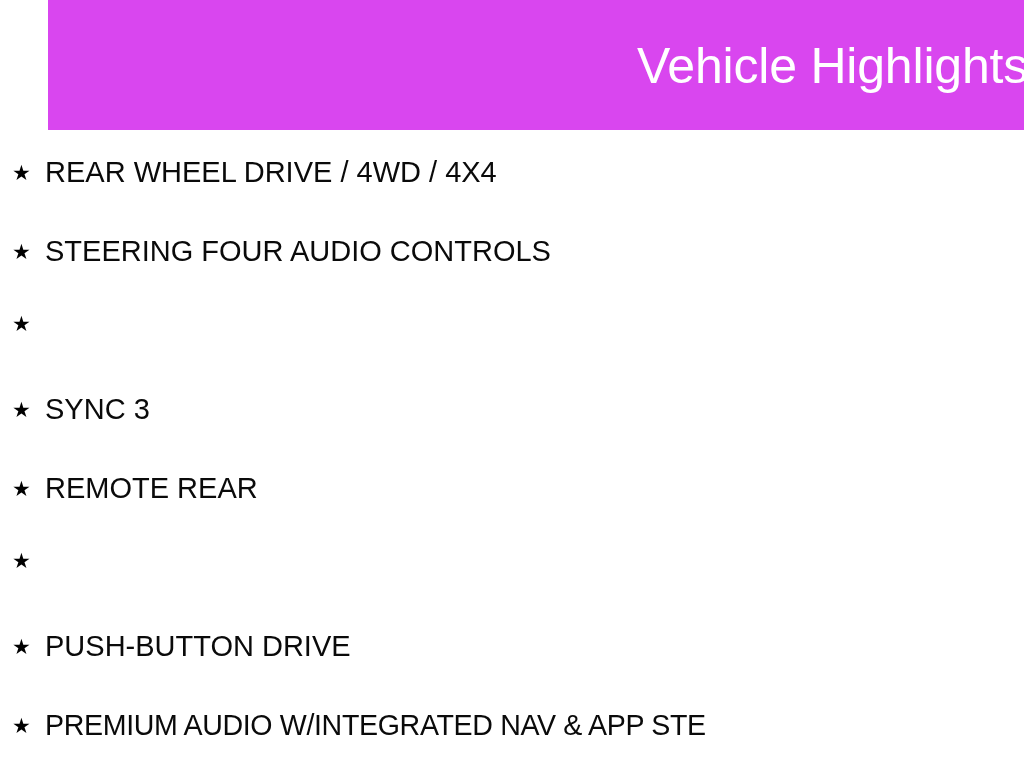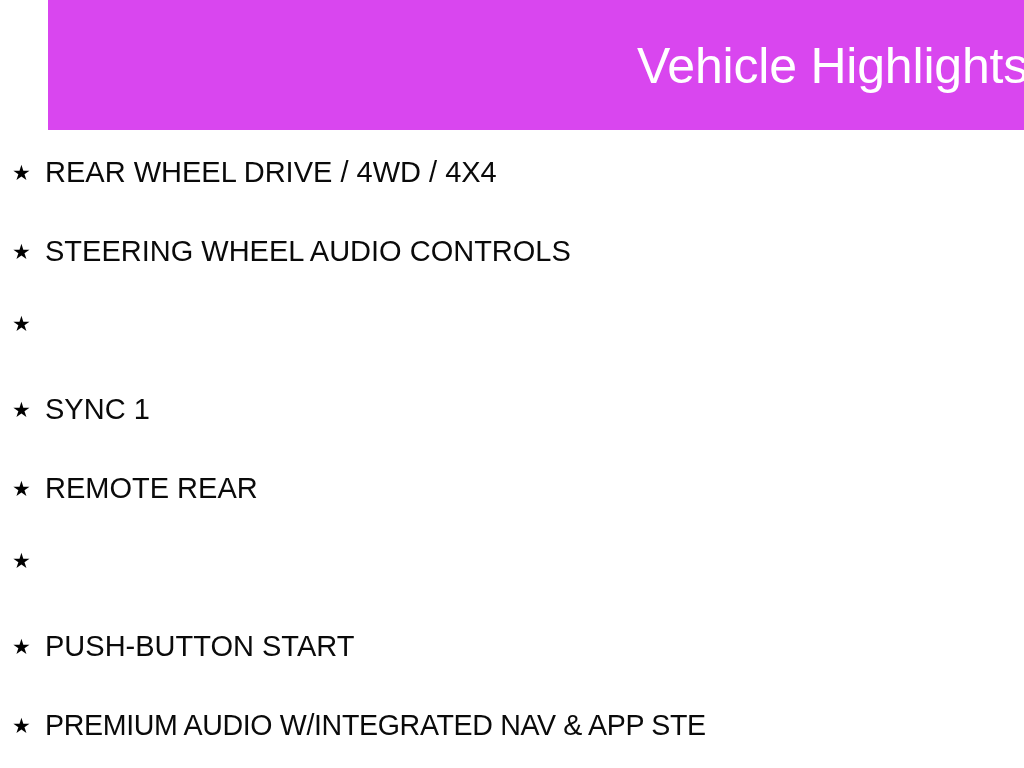--- a/index.html
+++ b/index.html
@@ -116,44 +116,44 @@
 
   <ul class="highlights-list">
 
     <li class="highlight-item">
       <span class="bullet-star">★</span>
       <span class="highlight-label">REAR WHEEL DRIVE / 4WD / 4X4</span>
     </li>
 
     <li class="highlight-item">
       <span class="bullet-star">★</span>
-      <span class="highlight-label">STEERING WHEEL AUDIO CONTROLS</span>
+      <span class="highlight-label">STEERING FOUR AUDIO CONTROLS</span>
     </li>
 
     <li class="highlight-item">
       <span class="bullet-star">★</span>
     </li>
 
     <li class="highlight-item">
       <span class="bullet-star">★</span>
-      <span class="highlight-label">SYNC 1</span>
+      <span class="highlight-label">SYNC 3</span>
     </li>
 
     <li class="highlight-item">
       <span class="bullet-star">★</span>
       <span class="highlight-label">REMOTE REAR</span>
     </li>
 
     <li class="highlight-item">
       <span class="bullet-star">★</span>
     </li>
 
     <li class="highlight-item">
       <span class="bullet-star">★</span>
-      <span class="highlight-label">PUSH-BUTTON START</span>
+      <span class="highlight-label">PUSH-BUTTON DRIVE</span>
     </li>
 
     <li class="highlight-item is-condensed">
       <span class="bullet-star">★</span>
       <span class="highlight-label">PREMIUM AUDIO W/INTEGRATED NAV &amp; APP STE</span>
     </li>
 
   </ul>
 
 </div>

